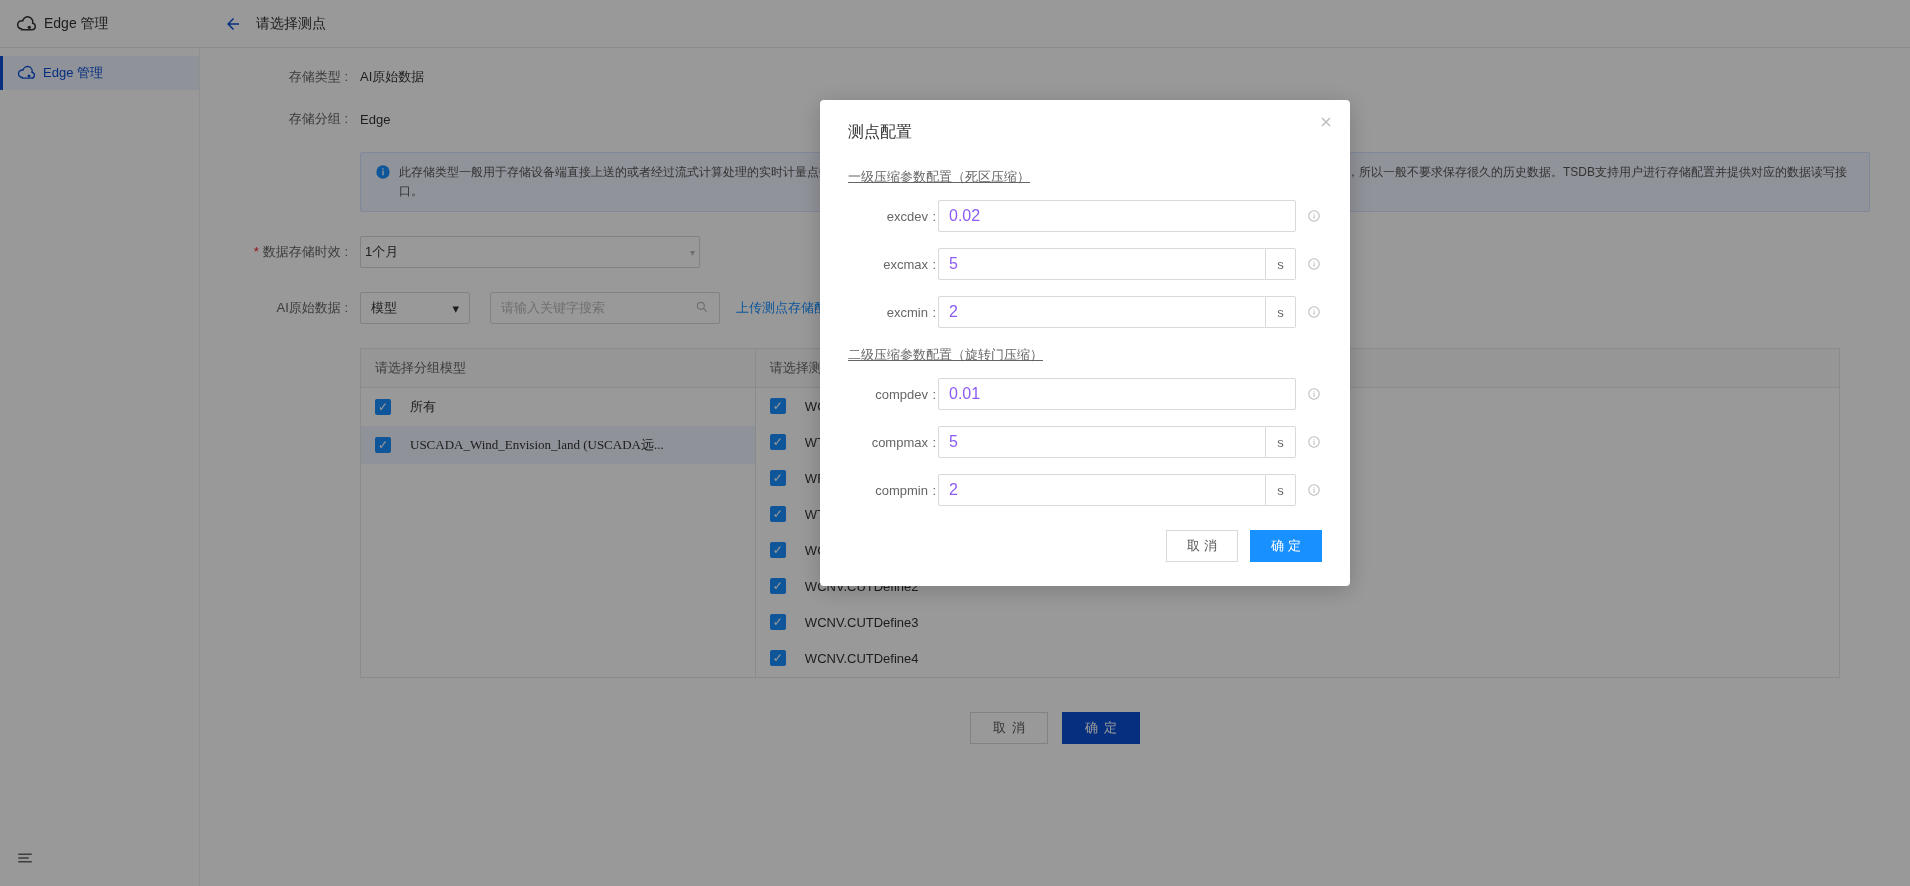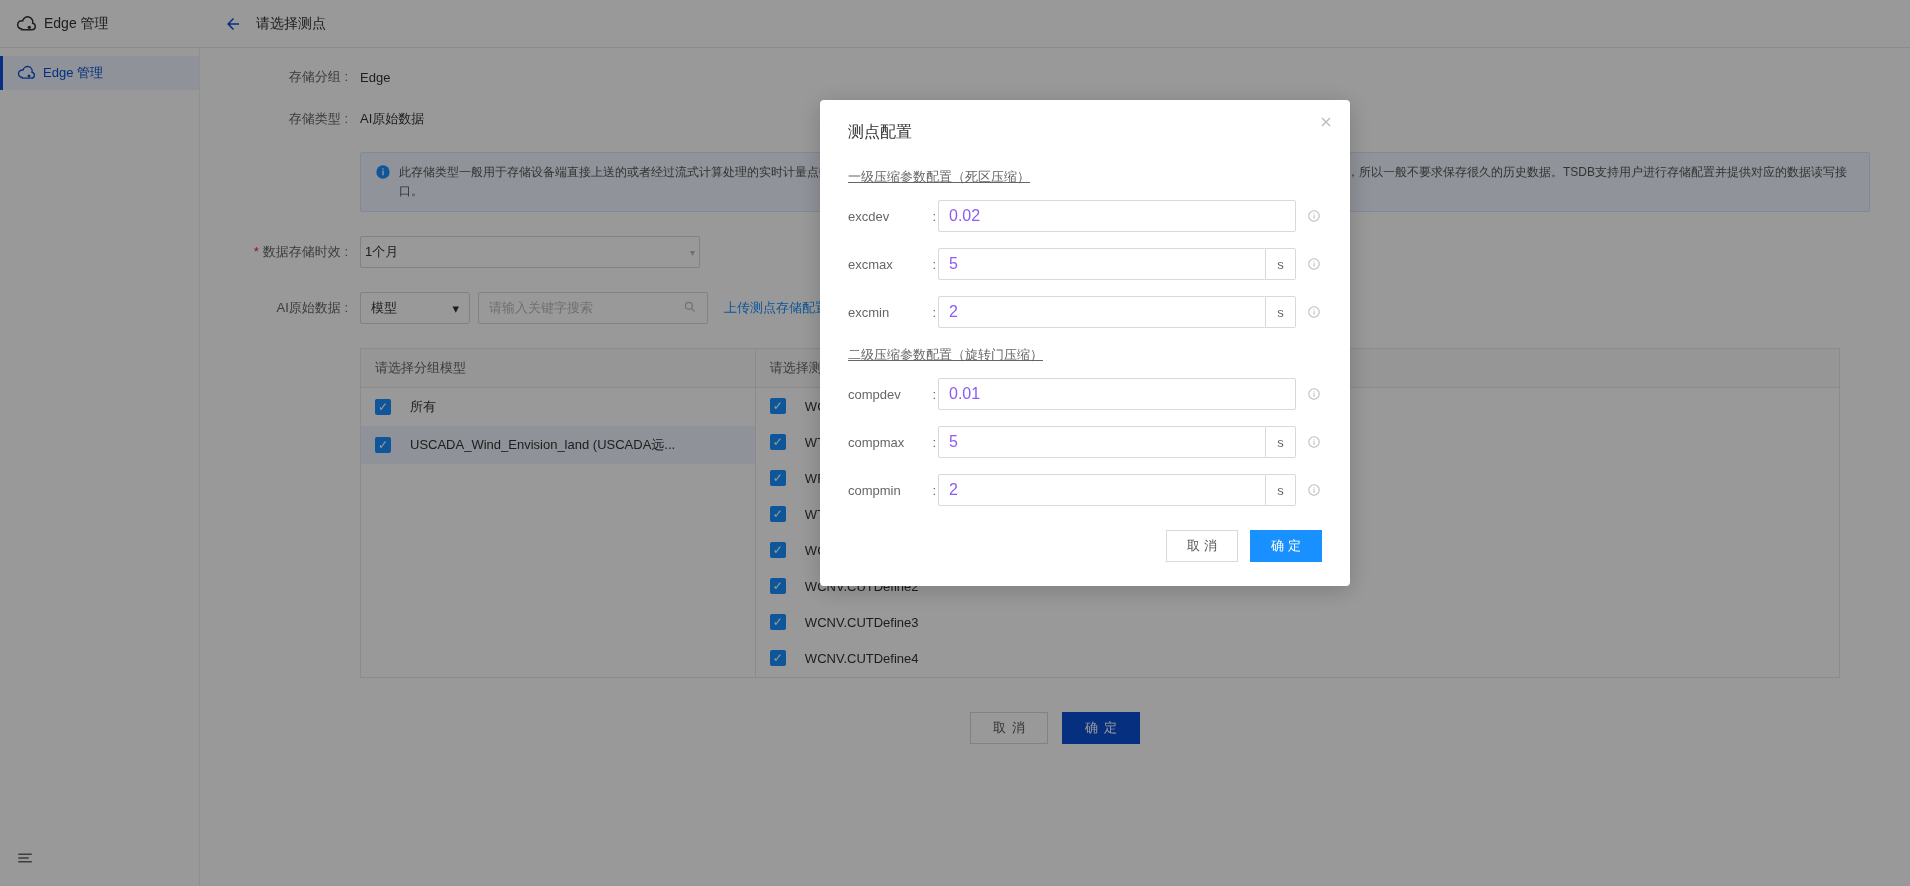--- a/index.html
+++ b/index.html
@@ -27,28 +27,28 @@
     .form-label { width: 120px; text-align: right; padding-right: 12px; color: #666; font-size: 13px; }
     .form-label .required { color: #f5222d; margin-right: 4px; }
     .form-value { color: #333; font-size: 13px; }
 
     .info-box { background: #f0f5ff; border: 1px solid #d6e4ff; border-radius: 2px; padding: 10px 14px; display: flex; align-items: flex-start; gap: 8px; margin-left: 120px; margin-bottom: 24px; font-size: 12px; color: #555; }
     .info-icon-small { color: #1890ff; width: 16px; height: 16px; flex-shrink: 0; margin-top: 1px; }
 
     .select-box { width: 340px; height: 32px; border: 1px solid #d9d9d9; background: #fff; border-radius: 2px; display: flex; align-items: center; justify-content: space-between; padding: 0 4px; color: #333; font-size: 13px; }
     .select-box .caret { color: #bbb; font-size: 10px; }
 
-    .small-select { width: 110px; height: 32px; border: 1px solid #d9d9d9; border-radius: 2px; display: inline-flex; align-items: center; justify-content: space-between; padding: 0 10px; font-size: 13px; margin-right: 8px; }
+    .small-select { width: 110px; height: 32px; border: 1px solid #d9d9d9; border-radius: 2px; display: inline-flex; align-items: center; justify-content: space-between; padding: 0 10px; font-size: 13px; margin-right: 20px; }
     .search-input { width: 230px; height: 32px; border: 1px solid #d9d9d9; border-radius: 2px; padding: 0 10px; font-size: 13px; display: flex; align-items: center; justify-content: space-between; color: #bbb; }
     .link-text { color: #1890ff; font-size: 13px; margin-left: 16px; cursor: pointer; }
 
     
     .selector-table { margin-left: 120px; width: calc(100% - 120px); display: flex; border: 1px solid #e8e8e8; max-width: 1480px; height: 330px; }
     .selector-col { flex: 1; display: flex; flex-direction: column; }
-    .selector-col.left { border-right: 1px solid #e8e8e8; flex: 0.8; }
+    .selector-col.left { border-right: 1px solid #e8e8e8; flex: 0.8; font-family: Liberation Serif, serif; }
     .selector-col.right { flex: 2.2; }
     .col-header { background: #fafafa; padding: 10px 14px; font-size: 13px; color: #666; border-bottom: 1px solid #e8e8e8; }
     .col-body { flex: 1; overflow: auto; }
     .col-item { padding: 10px 14px; font-size: 13px; display: flex; align-items: center; gap: 8px; border-bottom: 0px solid #f5f5f5; }
     .col-item.active { background: #eef4ff; }
     .checkbox { width: 16px; height: 16px; background: #1890ff; border-radius: 2px; display: inline-flex; align-items: center; justify-content: center; color: #fff; font-size: 12px; flex-shrink: 0; }
 
     .action-bar { display: flex; justify-content: center; gap: 14px; margin-top: 24px; padding-top: 10px; }
     .btn { min-width: 72px; height: 32px; padding: 0 16px; border: 1px solid #d9d9d9; background: #fff; border-radius: 0; cursor: pointer; font-size: 13px; color: #555; display: inline-flex; align-items: center; justify-content: center; letter-spacing: 6px; text-indent: 6px; }
     .btn.primary { background: #0b4fd6; border-color: #0b4fd6; color: #fff; }
@@ -56,21 +56,21 @@
 
     
     .overlay { position: absolute; inset: 0; background: rgba(0,0,0,0.40); z-index: 10; }
 
     
     .modal { position: absolute; left: 820px; top: 100px; width: 530px; background: #fff; border-radius: 4px; box-shadow: 0 4px 24px rgba(0,0,0,0.2); z-index: 20; padding: 22px 28px 24px 28px; }
     .modal-close { position: absolute; right: 16px; top: 14px; color: #bbb; cursor: pointer; font-size: 18px; }
     .modal-title { font-size: 16px; color: #333; margin-bottom: 20px; font-weight: 500; }
     .section-title { font-size: 13px; color: #666; margin: 25px 0 14px 0; text-decoration: underline; }
     .mrow { display: flex; align-items: center; margin-bottom: 16px; }
-    .mlabel { width: 90px; text-align: left; color: #666; font-size: 13px; padding-right: 10px; position: relative; }
+    .mlabel { width: 90px; text-align: right; color: #666; font-size: 13px; padding-right: 10px; position: relative; }
     .mlabel::after { content: ":"; position: absolute; right: 2px; }
     .minput { flex: 1; height: 32px; border: 1px solid #d9d9d9; border-radius: 2px; padding: 0 10px; font-size: 16px; color: #8b5cf6; outline: none; }
     .unit { width: 30px; height: 32px; border: 1px solid #d9d9d9; border-left: none; display: flex; align-items: center; justify-content: center; font-size: 13px; color: #666; background: #fff; border-radius: 0 2px 2px 0; }
     .minput.with-unit { border-radius: 2px 0 0 2px; border-right: 1px solid #d9d9d9; }
     .info-icon { color: #bbb; margin-left: 10px; cursor: pointer; width: 16px; height: 16px; display: inline-flex; align-items: center; justify-content: center; }
     .modal-footer { display: flex; justify-content: flex-end; gap: 12px; margin-top: 24px; }
     
     .item-text { white-space: nowrap; overflow: hidden; text-overflow: ellipsis; margin-left: 11px; }
   </style>
 </head>
@@ -111,27 +111,27 @@
     <span class="collapse-icon">
       <svg viewBox="0 0 24 24" width="18" height="18" fill="#666">
           <path d="M3 6h18v2H3zM3 11h14v2H3zM3 16h18v2H3z"></path>
         </svg>
     </span>
   </div>
 
   <div class="content">
 
     <div class="form-row">
+      <div class="form-label"><span>存储类型</span> :</div>
+      <div class="form-value">AI原始数据</div>
+    </div>
+
+    <div class="form-row">
       <div class="form-label"><span>存储分组</span> :</div>
       <div class="form-value">Edge</div>
-    </div>
-
-    <div class="form-row">
-      <div class="form-label"><span>存储类型</span> :</div>
-      <div class="form-value">AI原始数据</div>
     </div>
 
     <div class="info-box">
       <span class="info-icon-small">
         <svg viewBox="0 0 24 24" width="16" height="16" fill="#1890ff">
             <circle cx="12" cy="12" r="10"></circle>
             <rect x="11" y="10" width="2" height="7" fill="#fff"></rect>
             <circle cx="12" cy="7.5" r="1.2" fill="#fff"></circle>
           </svg>
       </span>

